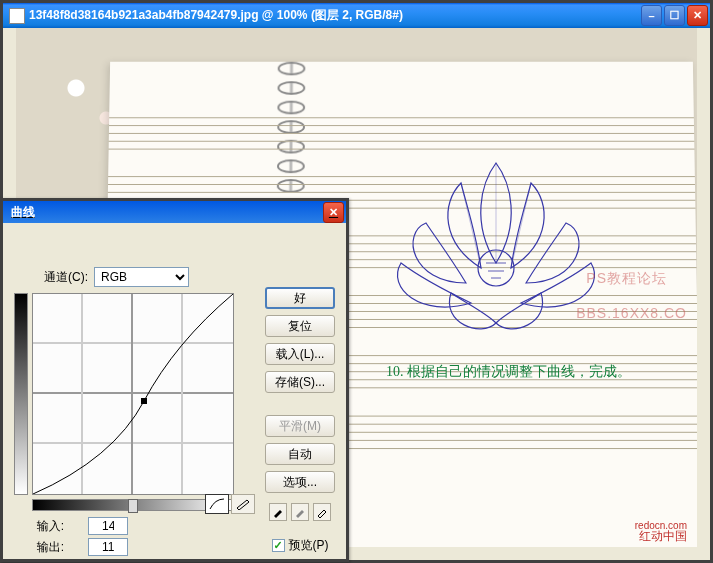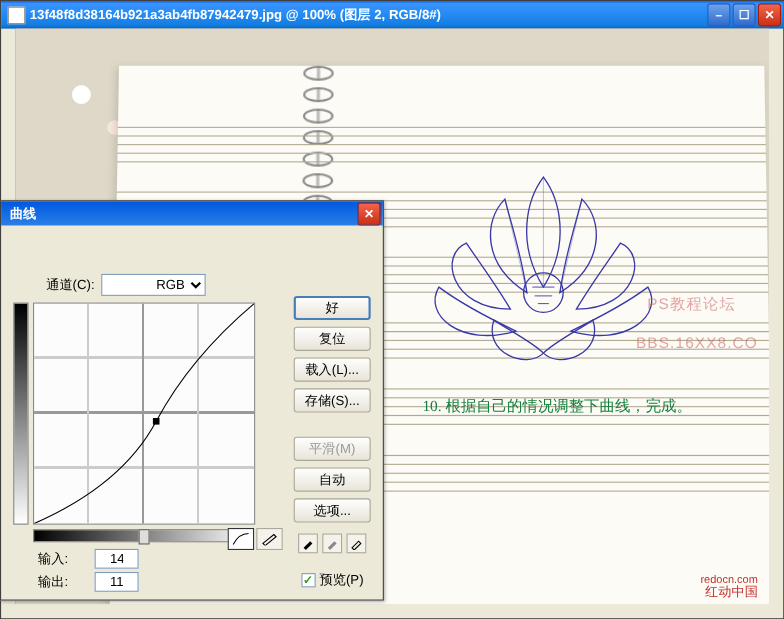--- a/index.html
+++ b/index.html
@@ -1,18 +1,18 @@
 <!DOCTYPE html>
 <html><head>
 <meta charset="utf-8">
 <style>
 * { box-sizing: border-box; margin: 0; padding: 0; }
 body { font-family: "SimSun", "Microsoft YaHei", sans-serif; font-size: 12px; background: #3a6ea5; width: 713px; height: 563px; overflow: hidden; position: relative; }
 
-.window { position: absolute; background: #ece9d8; border: 1px solid #404040; box-shadow: 1px 1px 3px rgba(0,0,0,0.3); }
+.window { position: absolute; background: #ece9d8; border: 3px solid #404040; box-shadow: 1px 1px 3px rgba(0,0,0,0.3); }
 .titlebar { background: linear-gradient(to bottom, #0058e1 0%, #3a93ff 8%, #288df6 40%, #127de0 88%, #0362c8 100%); height: 25px; display: flex; align-items: center; padding: 0 2px 0 6px; color: white; font-weight: bold; font-size: 12px; }
 .titlebar-text { flex: 1; white-space: nowrap; overflow: hidden; }
 .titlebar-icon { width: 16px; height: 16px; margin-right: 4px; background: #fff; border: 1px solid #888; }
 .win-btn { width: 21px; height: 21px; margin-left: 2px; border-radius: 3px; display: flex; align-items: center; justify-content: center; font-family: Arial; font-weight: bold; font-size: 11px; color: white; cursor: pointer; }
 .win-min { background: linear-gradient(#6fa3e8,#2f6bd0); border: 1px solid #2a5db8; }
 .win-max { background: linear-gradient(#6fa3e8,#2f6bd0); border: 1px solid #2a5db8; }
 .win-close { background: linear-gradient(#f5644a,#cb2e17); border: 1px solid #a21f0c; }
 
 .main-window { left: 0; top: 0; width: 713px; height: 563px; }
 .canvas-area { position: absolute; top: 25px; left: 13px; right: 13px; bottom: 13px; background: #6b6b6b; overflow: hidden; }
@@ -33,27 +33,27 @@
   radial-gradient(circle at 90px 90px, #f8e8e0 6px, transparent 7px),
   radial-gradient(circle at 640px 50px, #fff 10px, transparent 11px),
   radial-gradient(circle at 660px 80px, #e8f0d8 7px, transparent 8px),
   #ded8c8; }
 
 .annotation { position: absolute; color: #15803d; font-size: 14px; font-family: "SimSun"; }
 .watermark { position: absolute; color: rgba(200,80,80,0.5); font-size: 14px; letter-spacing: 1px; }
 .redocn { position: absolute; right: 10px; bottom: 2px; color: #c0302c; font-size: 12px; }
 .redocn2 { position: absolute; right: 10px; bottom: 16px; color: #c0302c; font-size: 10px; }
 
-.curves-dialog { left: 0; top: 182px; width: 349px; height: 364px; }
+.curves-dialog { left: 0; top: 198px; width: 349px; height: 364px; text-decoration: underline; }
 .dlg-body { background: #ece9d8; position: absolute; top: 22px; left: 3px; right: 3px; bottom: 3px; padding: 8px; margin-top: 36px; }
 .curves-titlebar { background: linear-gradient(to bottom, #0058e1, #2a7fe6); height: 22px; display: flex; align-items: center; padding: 0 2px 0 8px; color: white; font-weight: bold; font-size: 12px; }
 
 .channel-row { display: flex; align-items: center; margin-bottom: 6px; padding-left: 30px;}
 .channel-label { margin-right: 6px; }
-.channel-select { width: 95px; height: 20px; border: 1px solid #7f9db9; background: white; padding: 1px 2px; font-size: 12px; text-align: right; }
+.channel-select { width: 95px; height: 20px; border: 1px solid #7f9db9; background: white; padding: 1px 2px; font-size: 12px; }
 
 .curve-area { display: flex; gap: 4px; margin-bottom: 4px; }
 .vgrad { width: 14px; height: 202px; background: linear-gradient(to bottom, #000, #fff); border: 1px solid #888; }
 .curve-box { width: 202px; height: 202px; background: #fcfcfc; border: 1px solid #888; position: relative; }
 .curve-grid { position: absolute; inset: 0; background:
   linear-gradient(to right, transparent 24%, #ccc 24%, #ccc 25%, transparent 25%, transparent 49%, #999 49%, #999 50%, transparent 50%, transparent 74%, #ccc 74%, #ccc 75%, transparent 75%),
   linear-gradient(to bottom, transparent 24%, #ccc 24%, #ccc 25%, transparent 25%, transparent 49%, #999 49%, #999 50%, transparent 50%, transparent 74%, #ccc 74%, #ccc 75%, transparent 75%); }
 .curve-svg { position: absolute; inset: 0; }
 .hgrad-row { display: flex; align-items: center; gap: 2px; margin-left: 18px; margin-bottom: 6px; }
 .hgrad { width: 200px; height: 12px; background: linear-gradient(to right, #000, #fff); border: 1px solid #888; position: relative; }

